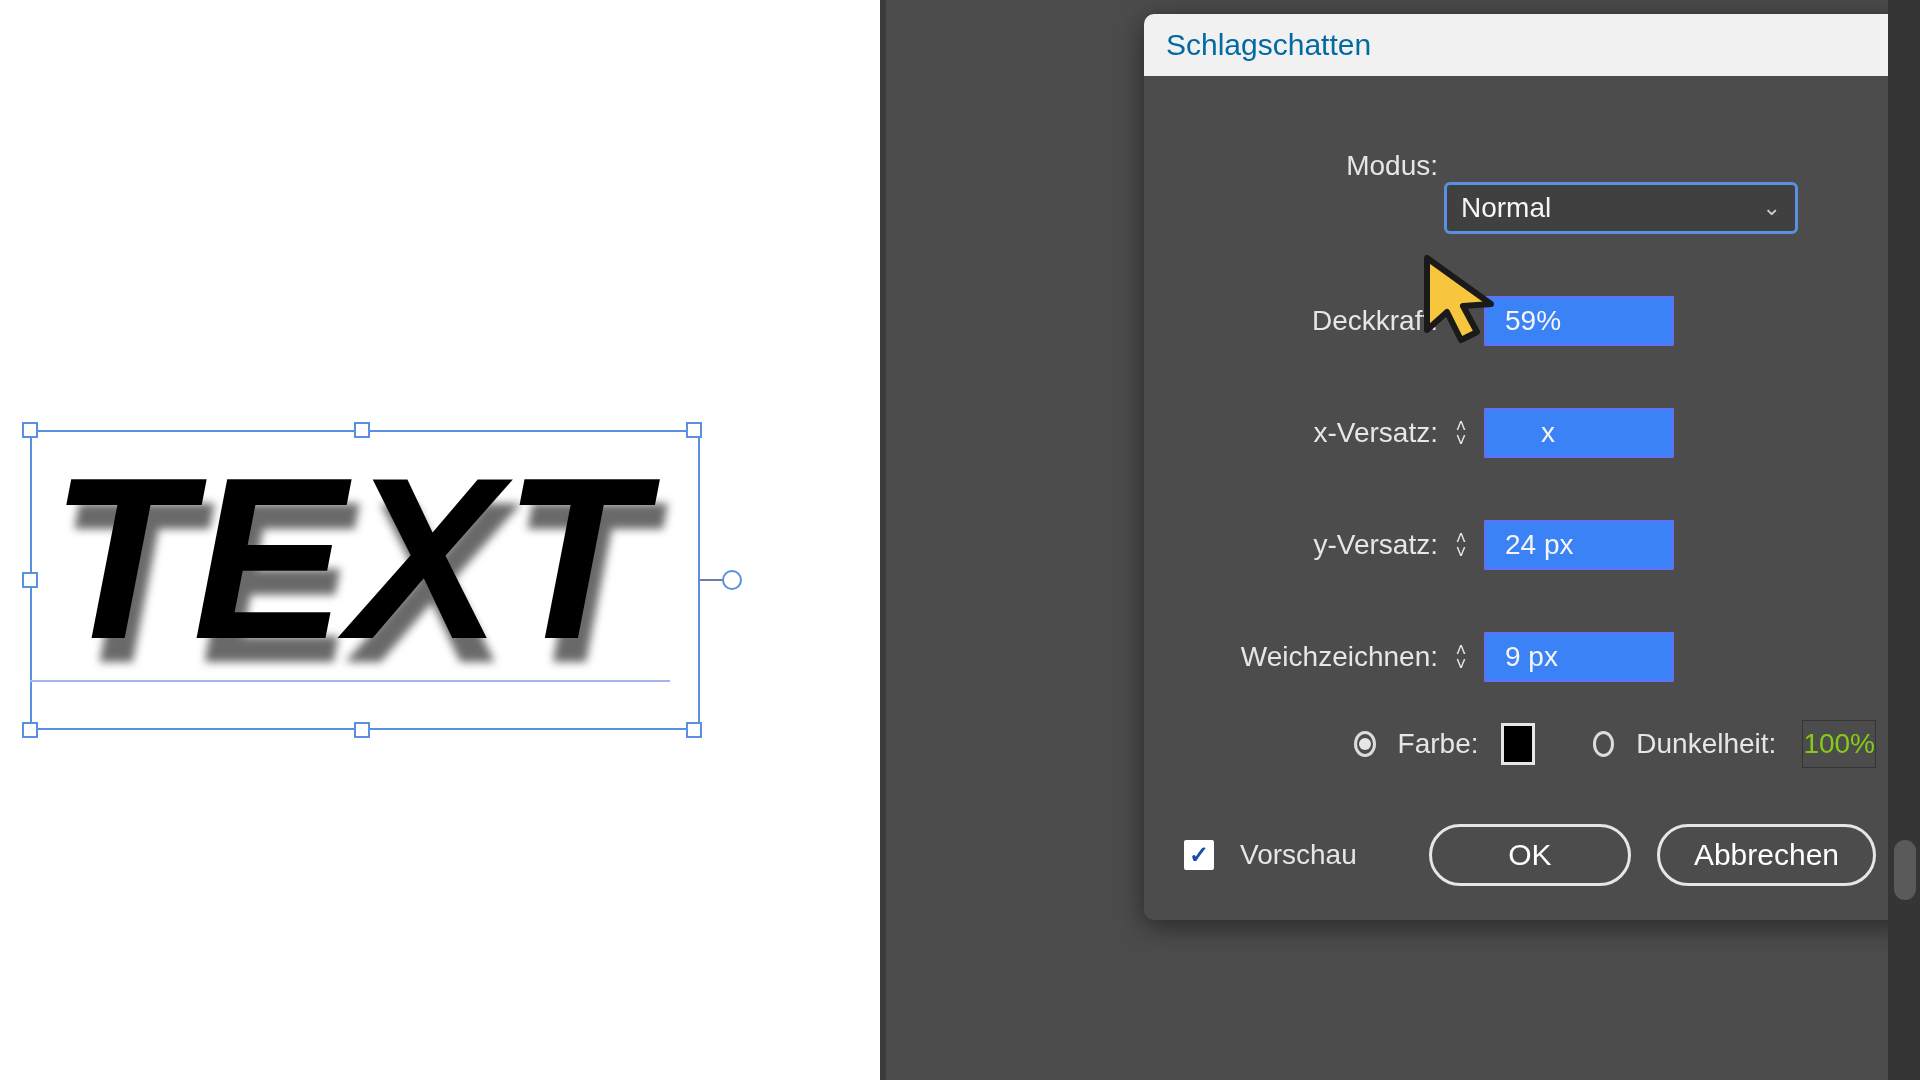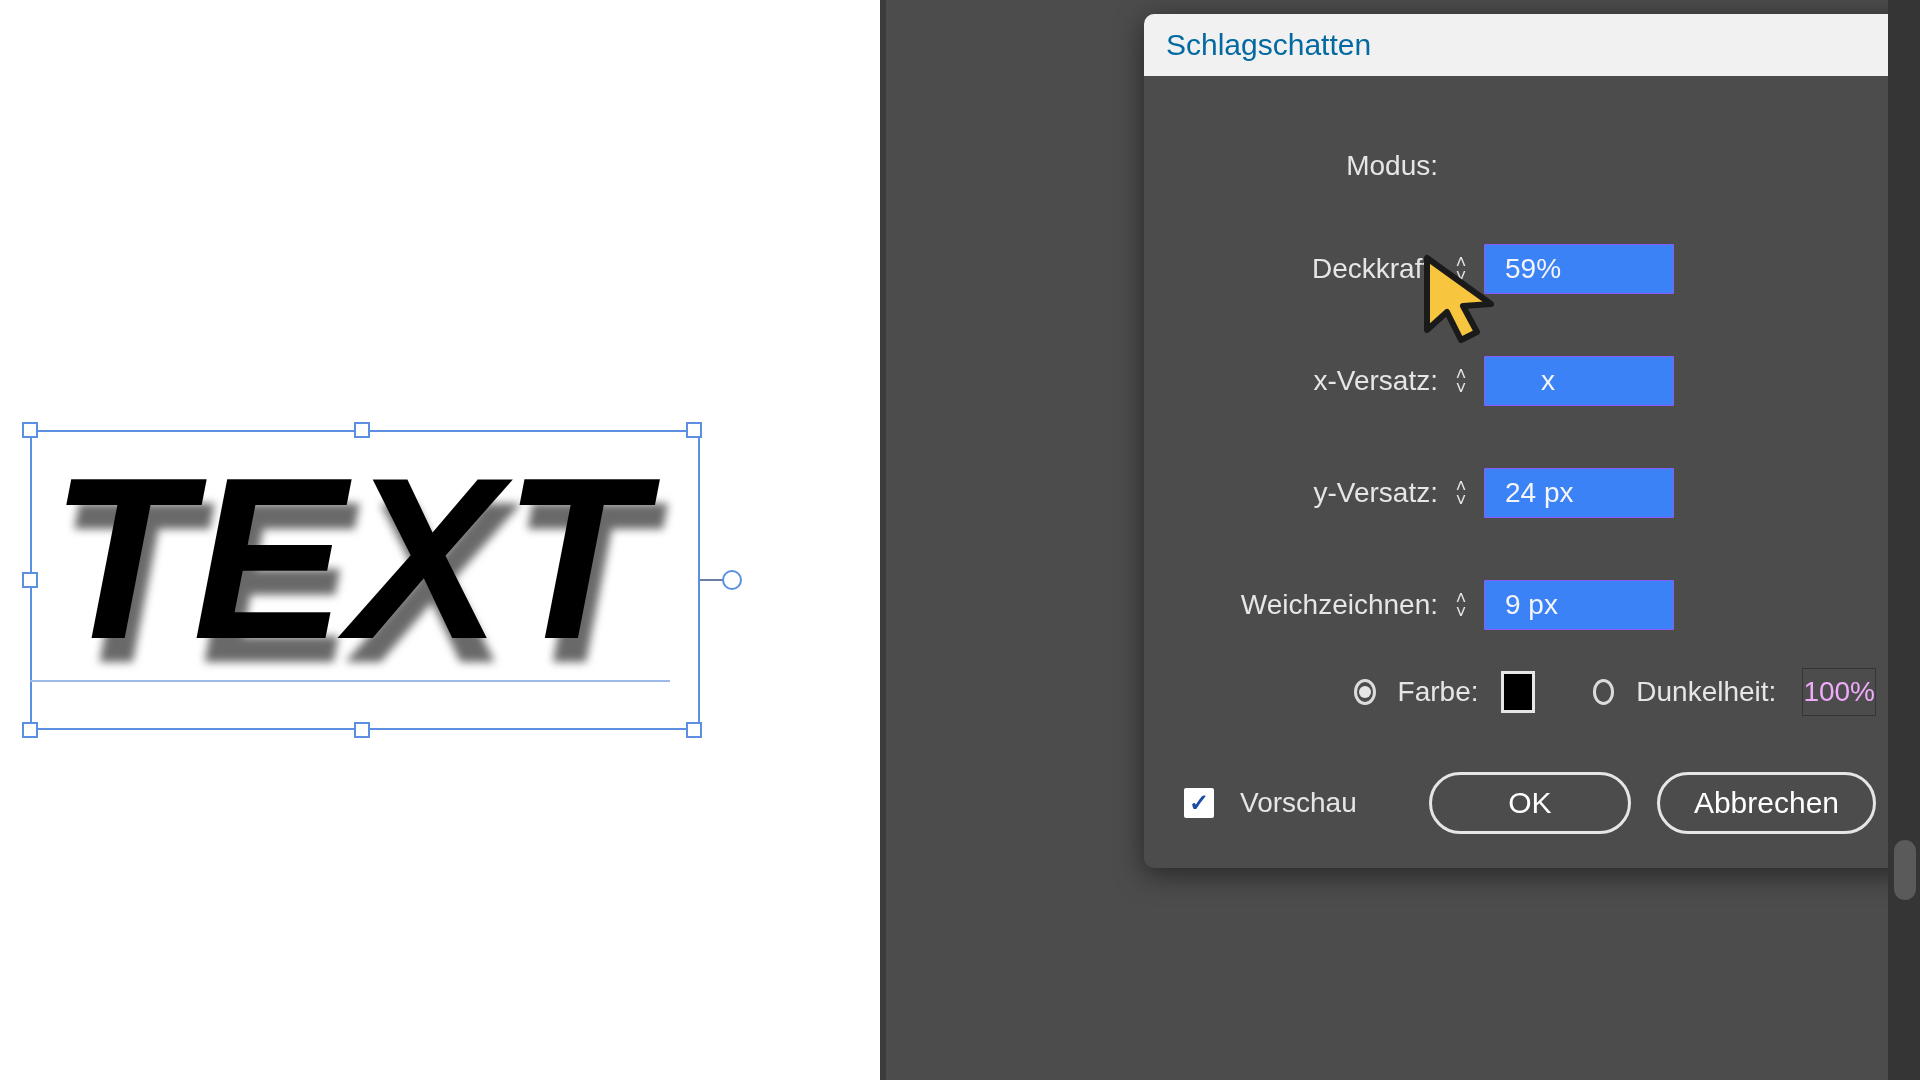--- a/index.html
+++ b/index.html
@@ -171,21 +171,21 @@
     }
     .swatch {
       width: 42px; height: 42px;
       background: #000;
       border: 3px solid #e6e6e6;
     }
     .muted { color: #8a8a8a; }
     .pct-ghost {
       width: 92px; height: 48px;
       border: 1px solid #353535;
-      color: #f0abfc;
+      color: #84cc16;
       display: inline-flex; align-items: center; justify-content: center;
       margin-left: 4px;
     }
 
     .footer {
       display: flex;
       align-items: center;
       gap: 26px;
       padding-top: 18px;
     }
@@ -244,20 +244,24 @@
 <div class="dark-pane">
 
   <div class="dialog">
     <div class="dialog-title">Schlagschatten</div>
 
     <div class="dialog-body">
 
       <div class="row">
         <div class="lbl">Modus:</div>
         <div></div>
+        <div class="select" style="grid-column:2 / span 2;">
+          <span>Normal</span>
+          <span class="chev">⌄</span>
+        </div>
       </div>
 
       <div class="row">
         <div class="lbl">Deckkraft:</div>
         <div class="stepper">
           <span>˄</span>
           <span>˅</span>
         </div>
         <input class="field" value="59%" style="">
       </div>

